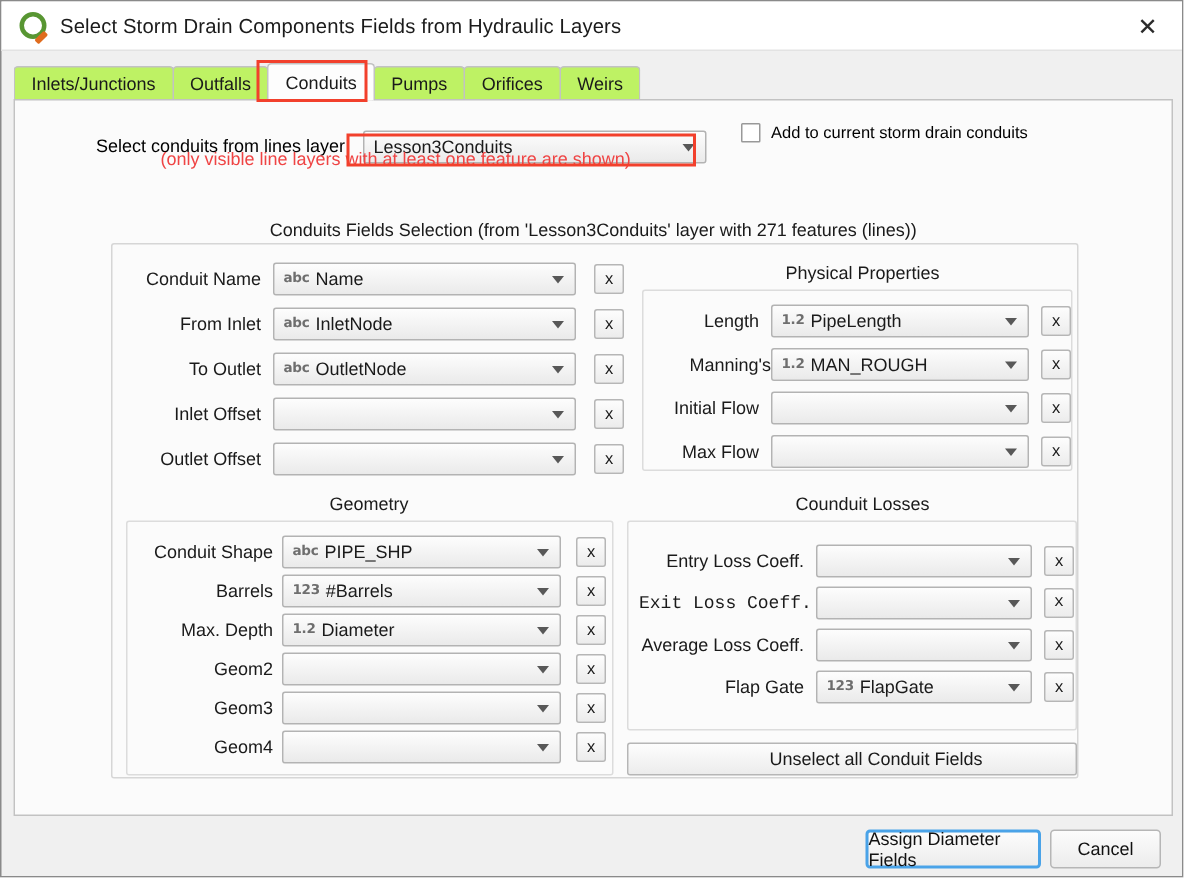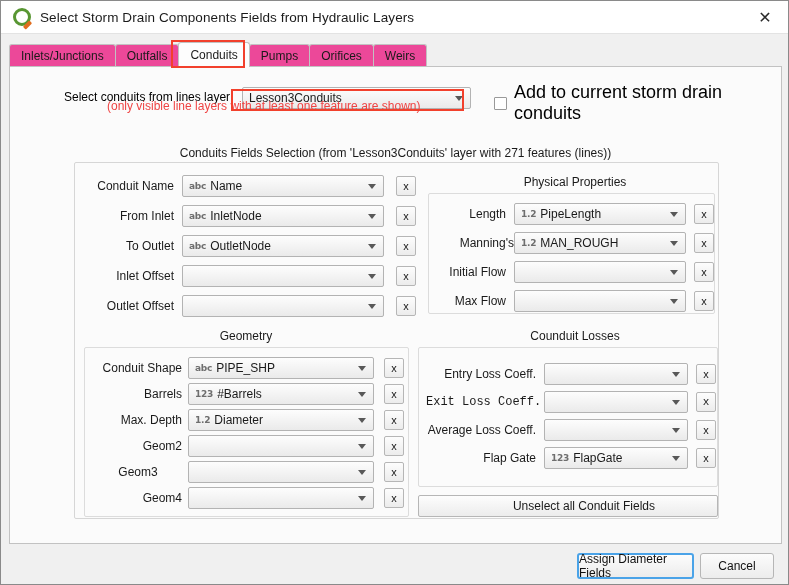--- a/index.html
+++ b/index.html
@@ -32,21 +32,21 @@
   .close-btn{
     width:46px;height:32px;display:flex;align-items:center;justify-content:center;
     font-size:16px;color:#2b2b2b;font-family:"DejaVu Sans",sans-serif;
   }
   
   .tabstrip{
     position:absolute;left:8px;top:41px;right:8px;height:25px;
     display:flex;align-items:flex-end;
   }
   .tab{
-    height:23px;line-height:23px;padding:0 11px;background:#ec4899;
+    height:23px;line-height:23px;padding:0 11px;background:#bef264;
     border:1px solid #c2c2c2;border-bottom:none;margin-right:-1px;
     border-radius:3px 3px 0 0;font-size:12px;color:#1a1a1a;box-sizing:border-box;
     white-space:nowrap;
   }
   .tab.active{background:#fdfdfd;height:25px;line-height:25px;position:relative;z-index:3;}
   
   .annot{position:absolute;border:2px solid #f2402c;box-sizing:border-box;pointer-events:none;z-index:20;}
   #annot-tab{left:170px;top:39px;width:74px;height:28px;}
   #annot-combo{left:230px;top:88px;width:233px;height:22px;}
   
@@ -69,21 +69,21 @@
     border-top:5px solid #585858;
   }
   #layer-combo{position:absolute;left:232px;top:0;width:229px;}
   .hint{position:absolute;left:97px;top:32px;font-size:12px;color:#ef4444;}
   .chk-row{position:absolute;display:flex;align-items:center;}
   .chkbox{
     width:13px;height:13px;border:1px solid #999;background:#fff;
     box-sizing:border-box;margin-right:7px;border-radius:1px;flex:0 0 auto;
   }
   .chkbox.dis{border-color:#c4c4c4;background:#f4f4f4;}
-  .chk-label{font-size:18px;}
+  .chk-label{font-size:11px;}
   .chk-label.dis{color:#a8a8a8;}
   #chk-add{left:484px;top:15px;}
   #chk-discard{left:484px;top:35px;}
   
   .section-caption{
     position:absolute;left:0;right:0;top:79px;text-align:center;font-size:12px;color:#1a1a1a;
   }
   
   .outer-frame{
     position:absolute;left:64px;top:95px;width:645px;height:357px;
@@ -289,21 +289,21 @@
     </div>
     <div class="field-row" style="left:84px;top:368px;width:310px;">
       <div class="field-label" style="left:0;width:88px;">Geom2</div>
       <div class="combo" style="position:absolute;left:94px;top:0;width:186px;">
         <span></span>
         <span class="arrow"></span>
       </div>
       <div class="xbtn" style="left:290px;">x</div>
     </div>
     <div class="field-row" style="left:84px;top:394px;width:310px;">
-      <div class="field-label" style="left:0;width:88px;text-align:center;">Geom3</div>
+      <div class="field-label" style="left:0;width:88px;">Geom3</div>
       <div class="combo" style="position:absolute;left:94px;top:0;width:186px;">
         <span></span>
         <span class="arrow"></span>
       </div>
       <div class="xbtn" style="left:290px;">x</div>
     </div>
     <div class="field-row" style="left:84px;top:420px;width:310px;">
       <div class="field-label" style="left:0;width:88px;">Geom4</div>
       <div class="combo" style="position:absolute;left:94px;top:0;width:186px;">
         <span></span>

